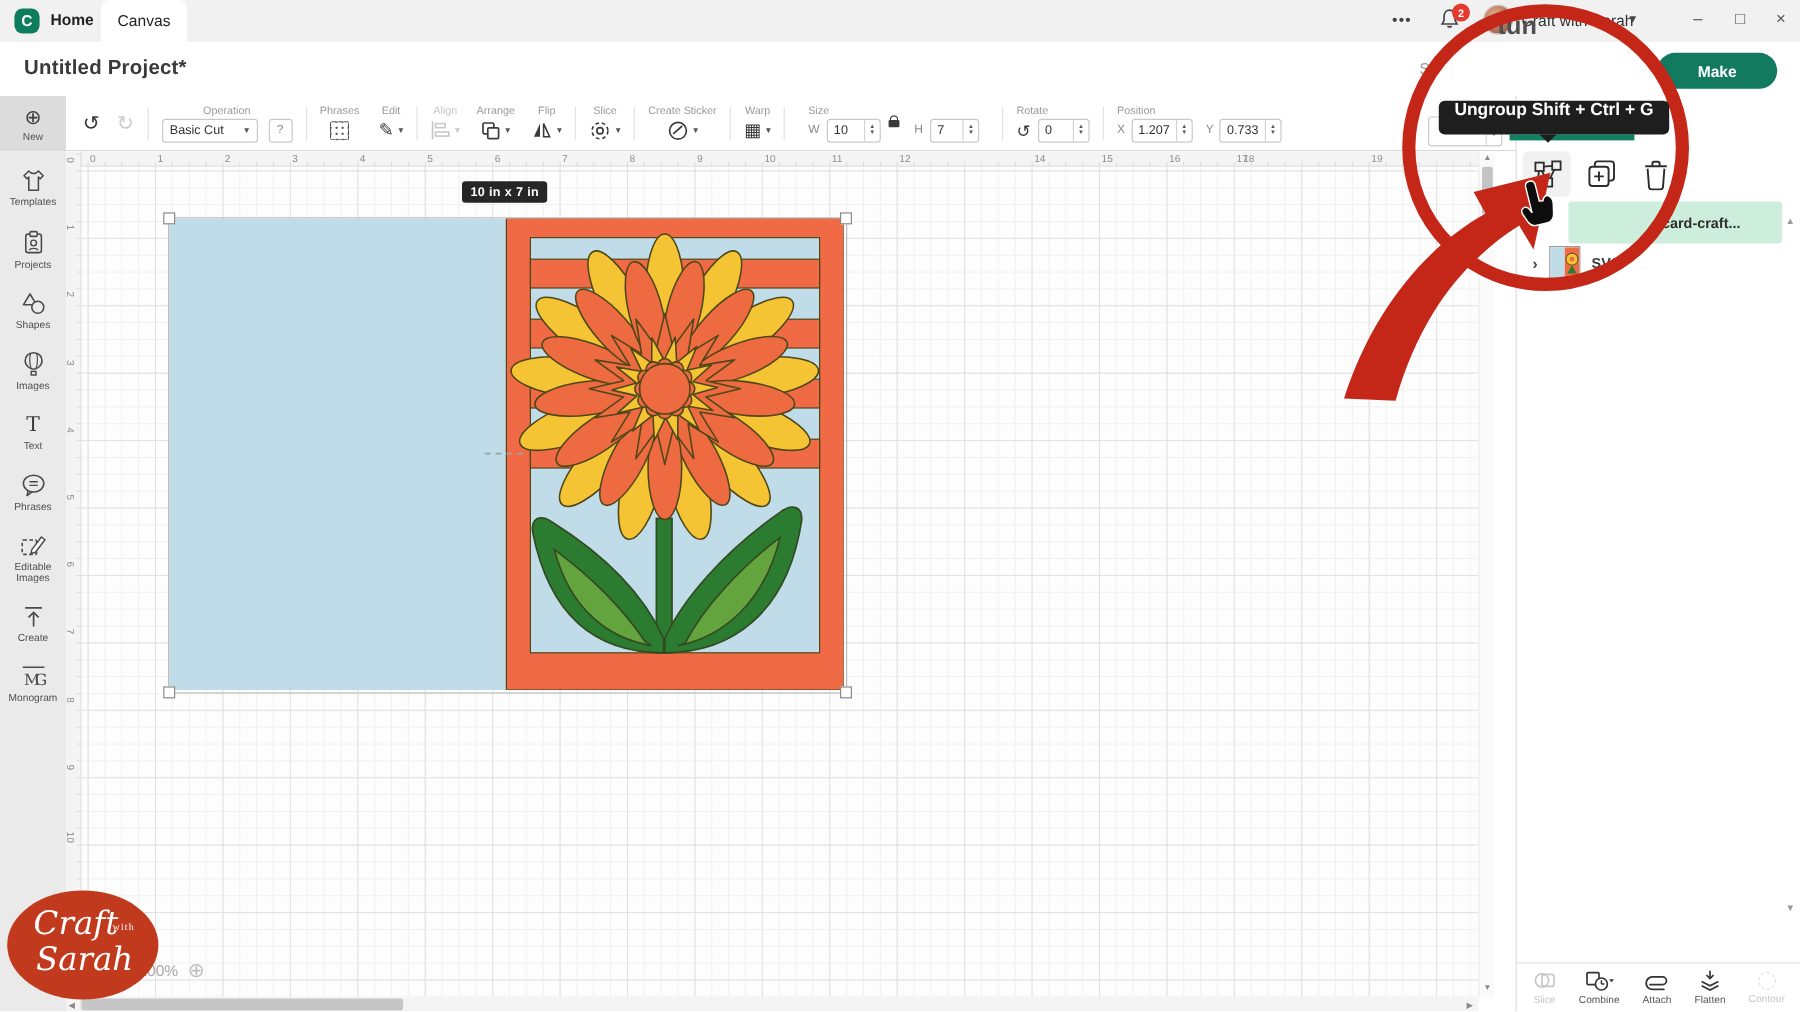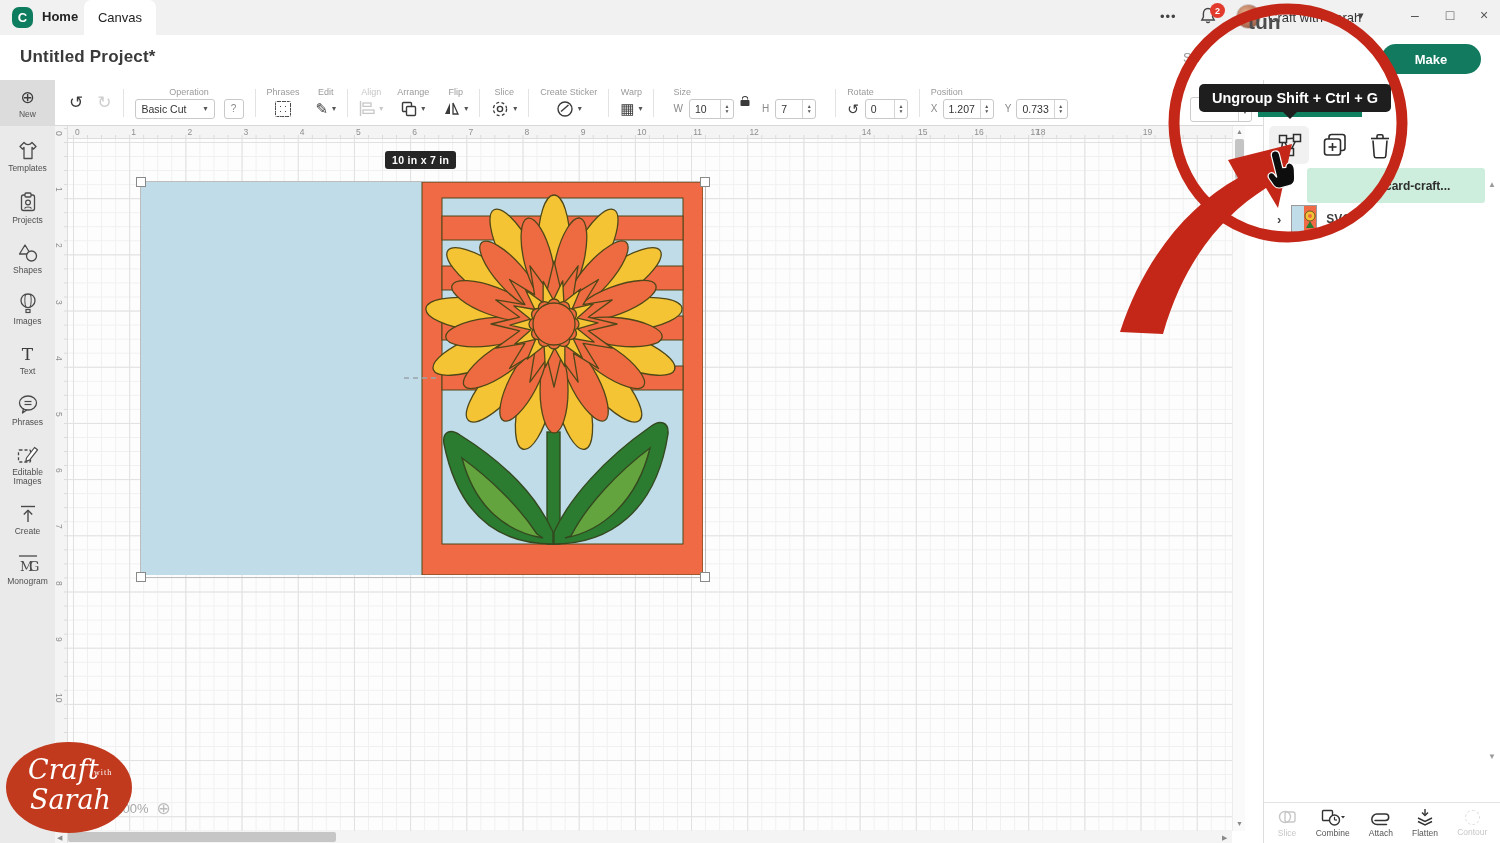--- a/index.html
+++ b/index.html
@@ -118,21 +118,21 @@
   .actions{position:absolute;left:0;top:722px;width:237px;height:41px;border-top:1px solid #e3e3e3;
            display:flex;align-items:center;justify-content:space-around;padding:0 4px}
   .act{display:flex;flex-direction:column;align-items:center;gap:2px}
   .act .lbl{font-size:8.5px;color:#555}
   .act.disab .lbl{color:#c7c7c7}
 
   
   .overlay-svg{left:0;top:0;width:1500px;height:843px;pointer-events:none;z-index:50}
   .teal-bar{left:1258px;top:112px;width:104px;height:5px;background:#0f8160;z-index:49}
   .tooltip{left:1199px;top:84px;height:28px;padding:0 13px;background:#1e1e1e;color:#fff;border-radius:5px;
-           display:flex;align-items:center;font-size:14.5px;font-weight:bold;z-index:60;white-space:nowrap}
+           display:flex;font-size:14.5px;font-weight:bold;z-index:60;white-space:nowrap}
   .tooltip:after{content:"";position:absolute;left:84px;top:28px;border:7px solid transparent;border-top-color:#1e1e1e}
   .frag-tun{left:1248px;top:10px;font-size:21px;font-weight:bold;color:#4e4e4e;z-index:8}
   .frag-ol{left:1377px;top:80px;font-size:19px;color:#555;z-index:8}
   .frag-input{left:1190px;top:97px;width:62px;height:25px;border:1px solid #ccc;border-radius:3px;background:#fff;z-index:8;
               display:flex;align-items:center;justify-content:flex-end}
   .frag-input .stepper{height:23px}
 
   
   .cws-logo{left:6px;top:742px;width:126px;height:91px;background:#c23a1e;border-radius:50%;z-index:40;
             color:#fff;font-family:"DejaVu Serif",serif;font-style:italic;overflow:hidden}

